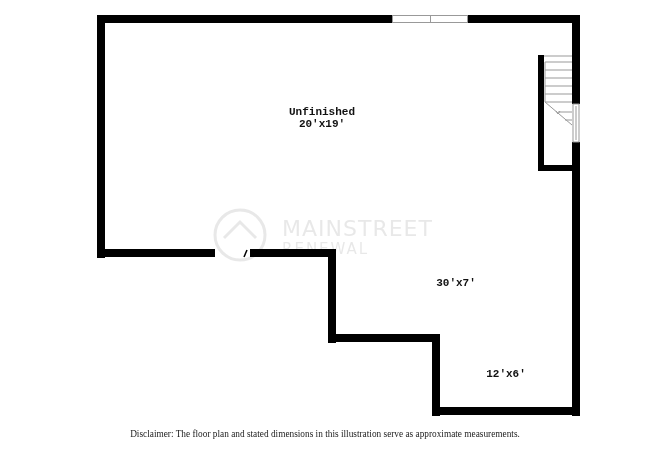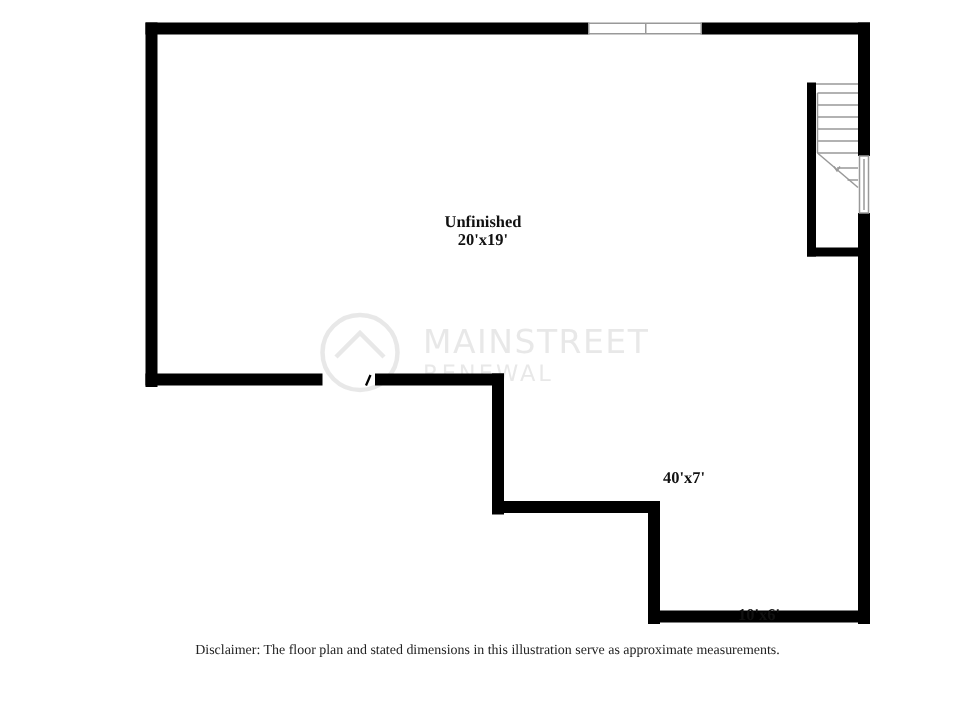--- a/index.html
+++ b/index.html
@@ -1,18 +1,18 @@
 <!DOCTYPE html>
 <html><head>
   <meta charset="utf-8">
   <style>
     html, body { margin: 0; padding: 0; background: #ffffff; }
     body { width: 650px; height: 473px; position: relative; overflow: hidden; font-family: "DejaVu Serif", serif; }
     .wall { position: absolute; background: #000; }
-    .label { position: absolute; text-align: center; font-family: Liberation Serif, serif; font-weight: bold; font-size: 11px; line-height: 12px; color: #111; margin-top: 36px; }
+    .label { position: absolute; text-align: center; font-family: Liberation Mono, monospace; font-weight: bold; font-size: 11px; line-height: 12px; color: #111; }
     .window { position: absolute; background: #fff; border: 1px solid #999; box-sizing: border-box; }
     .window .mid { position: absolute; top: 0; bottom: 0; background: #999; }
     .disclaimer { position: absolute; left: 0; width: 650px; top: 428px; text-align: center; font-family: Liberation Serif, serif; font-size: 9.3px; line-height: 12px; color: #222; }
     .watermark { position: absolute; left: 212px; top: 208px; width: 240px; height: 55px; opacity: 0.22; }
     .wm-text1 { position: absolute; left: 70px; top: 8px; font-family: "DejaVu Sans", sans-serif; font-size: 22px; letter-spacing: 1px; color: #999; }
     .wm-text2 { position: absolute; left: 70px; top: 32px; font-family: "DejaVu Sans", sans-serif; font-size: 15px; letter-spacing: 2px; color: #999; }
     svg { position: absolute; left: 0; top: 0; }
   </style>
 </head>
 <body>
@@ -65,22 +65,22 @@
     <rect x="573" y="104" width="6" height="38" fill="#fff" stroke="#999" stroke-width="1"></rect>
     <line x1="576" y1="106" x2="576" y2="140" stroke="#999" stroke-width="1"></line>
     <line x1="247" y1="250" x2="244" y2="257" stroke="#000" stroke-width="1.5"></line>
   </svg>
 
   <div class="label" style="left:262px; top:106px; width:120px;">
     <div>Unfinished</div>
     <div>20'x19'</div>
   </div>
   <div class="label" style="left:426px; top:277px; width:60px;">
-    <div>40'x7'</div>
+    <div>30'x7'</div>
   </div>
   <div class="label" style="left:476px; top:368px; width:60px;">
-    <div>10'x6'</div>
+    <div>12'x6'</div>
   </div>
 </div>
 
 <div class="disclaimer">
   <div>Disclaimer: The floor plan and stated dimensions in this illustration serve as approximate measurements.</div>
 </div>
 
 </body></html>

